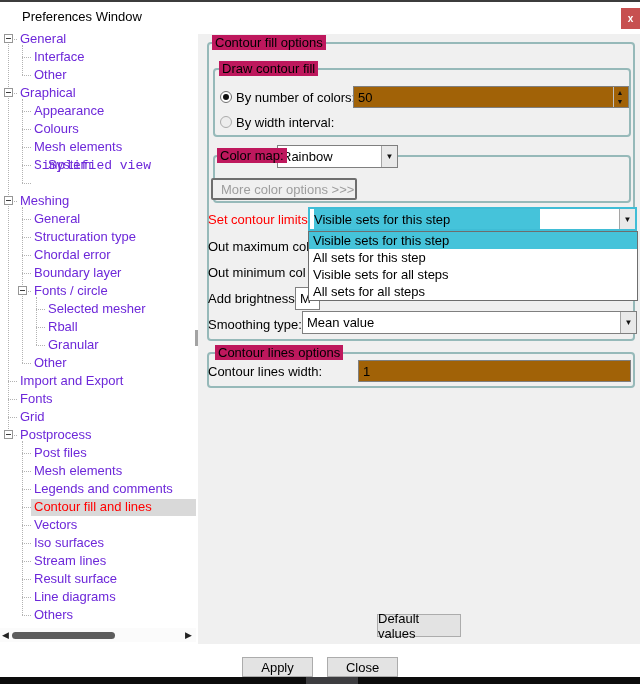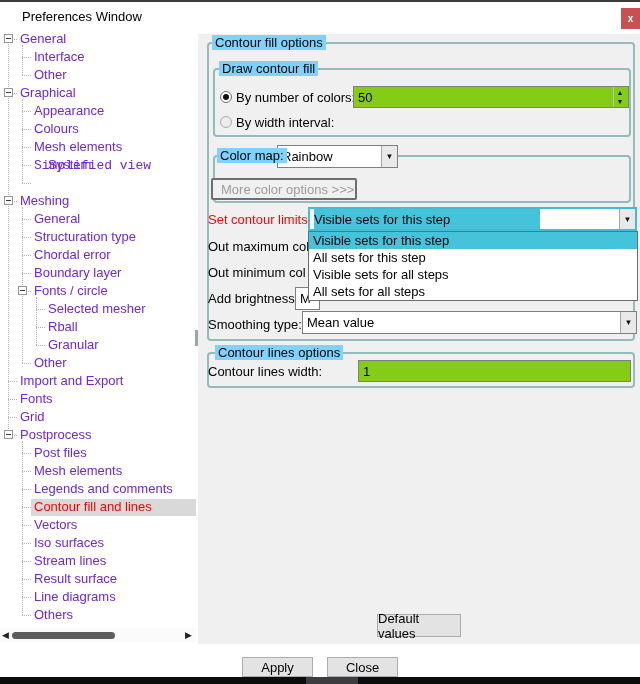--- a/index.html
+++ b/index.html
@@ -30,29 +30,29 @@
   #tree-scroll-thumb { position: absolute; left: 12px; top: 4px; width: 103px; height: 7px; background: #5d5d5d; border-radius: 4px; }
   .scroll-arrow { position: absolute; top: 1px; font-size: 9px; color: #222; line-height: 12px; }
   #scroll-left-arrow { left: 2px; }
   #scroll-right-arrow { left: 185px; }
 
   #sash-handle { left: 195px; top: 330px; width: 5px; height: 16px; background: #a3a3a3; }
 
   
   #panel { left: 198px; top: 34px; width: 442px; height: 610px; background: #f0f0f0; }
   .grp { position: absolute; border: 2px solid #96b9b9; border-radius: 4px; }
-  .legend { position: absolute; background: #7dd3fc; padding: 0 3px; font-size: 13px; line-height: 15px; color: #000; white-space: nowrap; z-index: 2; }
+  .legend { position: absolute; background: #be185d; padding: 0 3px; font-size: 13px; line-height: 15px; color: #000; white-space: nowrap; z-index: 2; }
   .lbl { position: absolute; font-size: 13px; color: #000; white-space: nowrap; }
   .lbl-red { color: #ff0000; }
 
   .radio { position: absolute; width: 12px; height: 12px; border-radius: 50%; background: #fff; border: 1px solid #6f6f6f; }
   .radio.on::after { content: ""; position: absolute; left: 2px; top: 2px; width: 6px; height: 6px; border-radius: 50%; background: #111; }
   .radio.off { border-color: #ababab; background: #ededed; }
 
-  .entry { position: absolute; background: #84cc16; border: 1px solid #7f7f7f; font-size: 13px; color: #000;
+  .entry { position: absolute; background: #a16207; border: 1px solid #7f7f7f; font-size: 13px; color: #000;
     padding-left: 4px; display: flex; align-items: center; }
   .entry.disabled { background: #f0f0f0; border-color: #9f9f9f; color: #8f8f8f; }
   .spin-arrows { position: absolute; right: 2px; top: 0; bottom: 0; width: 13px; border-left: 1px solid #c0c0c0;
     display: flex; flex-direction: column; align-items: center; justify-content: center; font-size: 7px; line-height: 9px; color: #111; }
 
   .combo { position: absolute; background: #fff; border: 1px solid #7f7f7f; font-size: 13px; color: #000; }
   .combo .val { position: absolute; left: 4px; top: 0; bottom: 0; display: flex; align-items: center; white-space: nowrap; }
   .combo .arrow-btn { position: absolute; right: 0; top: 0; bottom: 0; width: 16px; background: #e9e9e9;
     border-left: 1px solid #a5a5a5; display: flex; align-items: center; justify-content: center; font-size: 8px; color: #111; }
   .combo.focused { border: 2px solid #3fbdd6; }

